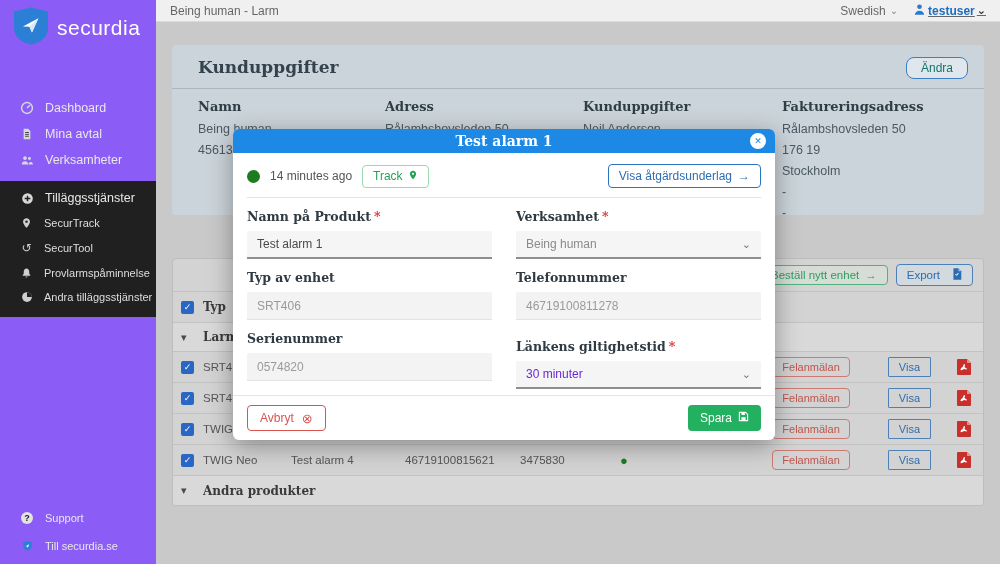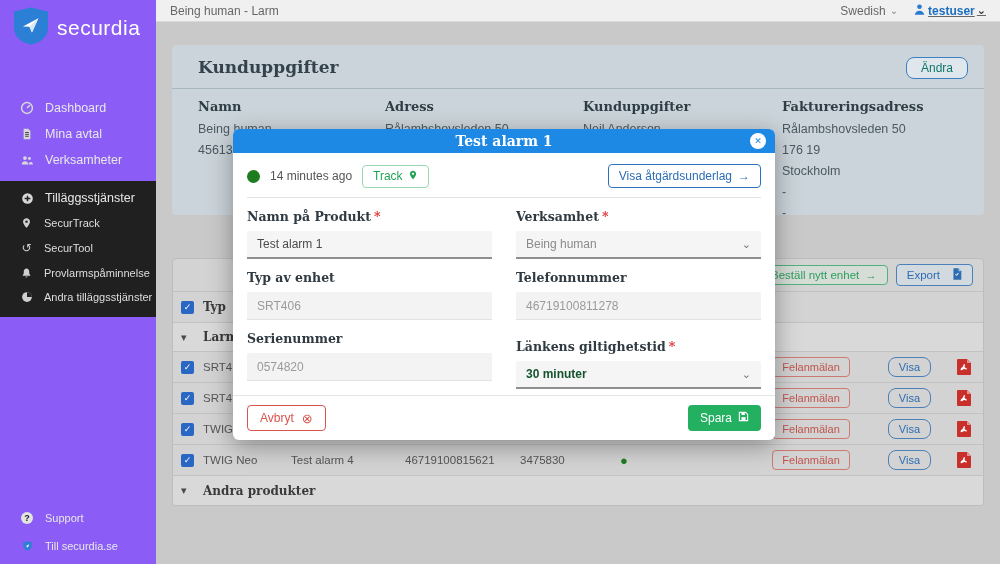--- a/index.html
+++ b/index.html
@@ -55,21 +55,21 @@
   .tri { color:#4a4a4a; font-size:11px; cursor:pointer; }
   .c-typ { width:88px; }
   .c-namn { width:114px; }
   .c-tel { width:115px; }
   .c-serial { width:100px; }
   .c-dot { width:20px; }
   .bold-cell { font-family:"DejaVu Serif","Liberation Serif",serif; font-weight:bold; color:#3a3a3a; font-size:12px; }
   .dot-g { color:#1d7c1d; font-size:13px; }
   .c-actions { margin-left:auto; display:flex; align-items:center; }
   .btn-fel { color:#c0554d; border:1px solid #cc7a72; background:transparent; border-radius:4px; font-size:11px; padding:3px 9px; cursor:pointer; margin-right:38px; }
-  .btn-visa { color:#2d6cb0; border:1px solid #4b80b8; background:transparent; border-radius:8px; font-size:11px; padding:3px 10px; cursor:pointer; margin-right:26px; }
+  .btn-visa { color:#2d6cb0; border:1px solid #4b80b8; background:transparent; border-radius:1px; font-size:11px; padding:3px 10px; cursor:pointer; margin-right:26px; }
   .pdf-wrap { margin-right:12px; cursor:pointer; display:flex; }
 
   
   .modal { position:absolute; left:233px; top:129px; width:542px; height:311px; background:#fff; border-radius:6px; box-shadow:0 6px 24px rgba(0,0,0,.35); z-index:20; display:flex; flex-direction:column; overflow:hidden; }
   .modal-head { background:#1e88e5; height:24px; display:flex; align-items:center; justify-content:center; position:relative; flex:none; }
   .modal-title { color:#fff; font-weight:bold; font-size:14px; }
   .close-btn { position:absolute; right:9px; top:4px; width:16px; height:16px; background:#fff; border-radius:50%; color:#1e88e5; font-size:9px; font-weight:bold; display:flex; align-items:center; justify-content:center; cursor:pointer; }
   .modal-body { padding:0 14px; flex:1; }
   .status-row { display:flex; align-items:center; gap:10px; margin-top:11px; }
   .big-dot { width:13px; height:13px; border-radius:50%; background:#1d7c1d; }
@@ -78,21 +78,21 @@
   .btn-underlag { margin-left:auto; border:1px solid #2d74c0; color:#2d6db5; background:#fff; border-radius:4px; font-size:12px; padding:4px 10px; display:flex; align-items:center; gap:6px; cursor:pointer; }
   .m-div { border-top:1px solid #e3e3e3; margin-top:9px; }
   .fields { display:grid; grid-template-columns:1fr 1fr; column-gap:24px; }
   .field { margin-top:11px; }
   .flabel { font-family:"DejaVu Serif","Liberation Serif",serif; font-weight:bold; font-size:12.5px; color:#2f3a42; }
   .req { color:#e03131; margin-left:3px; }
   .finput { margin-top:7px; height:28px; width:100%; background:#f5f5f5; border:none; border-bottom:2px solid #8f8f8f; padding:0 10px; font-size:12px; color:#4a4a4a; border-radius:2px 2px 0 0; font-family:"Liberation Sans",sans-serif; }
   .finput.dis { background:#f3f3f3; border-bottom:1px solid #e2e2e2; color:#9a9a9a; }
   .fselect { margin-top:7px; height:28px; background:#f5f5f5; border-bottom:2px solid #8f8f8f; padding:0 10px; font-size:12px; display:flex; align-items:center; justify-content:space-between; border-radius:2px 2px 0 0; cursor:pointer; }
   .fselect .val { color:#8a8a8a; }
-  .fselect.dark .val { color:#14532d;font-weight:bold; }
+  .fselect.dark .val { color:#6d28d9; }
   .fselect .chev { color:#777; font-size:11px; }
   .gap-top { margin-top:19px; }
   .modal-footer { margin-top:auto; border-top:1px solid #e5e5e5; padding:9px 14px; display:flex; justify-content:space-between; align-items:center; flex:none; }
   .btn-avbryt { border:1px solid #d9534f; color:#d9534f; background:#fff; border-radius:4px; font-size:12px; padding:5px 12px; display:flex; align-items:center; gap:8px; cursor:pointer; }
   .btn-avbryt .x-circ { font-size:13px; line-height:1; }
   .btn-spara { background:#23b161; color:#fff; border:none; border-radius:4px; font-size:12px; padding:6px 12px; display:flex; align-items:center; gap:6px; cursor:pointer; }
 </style>
 </head>
 <body>
 

